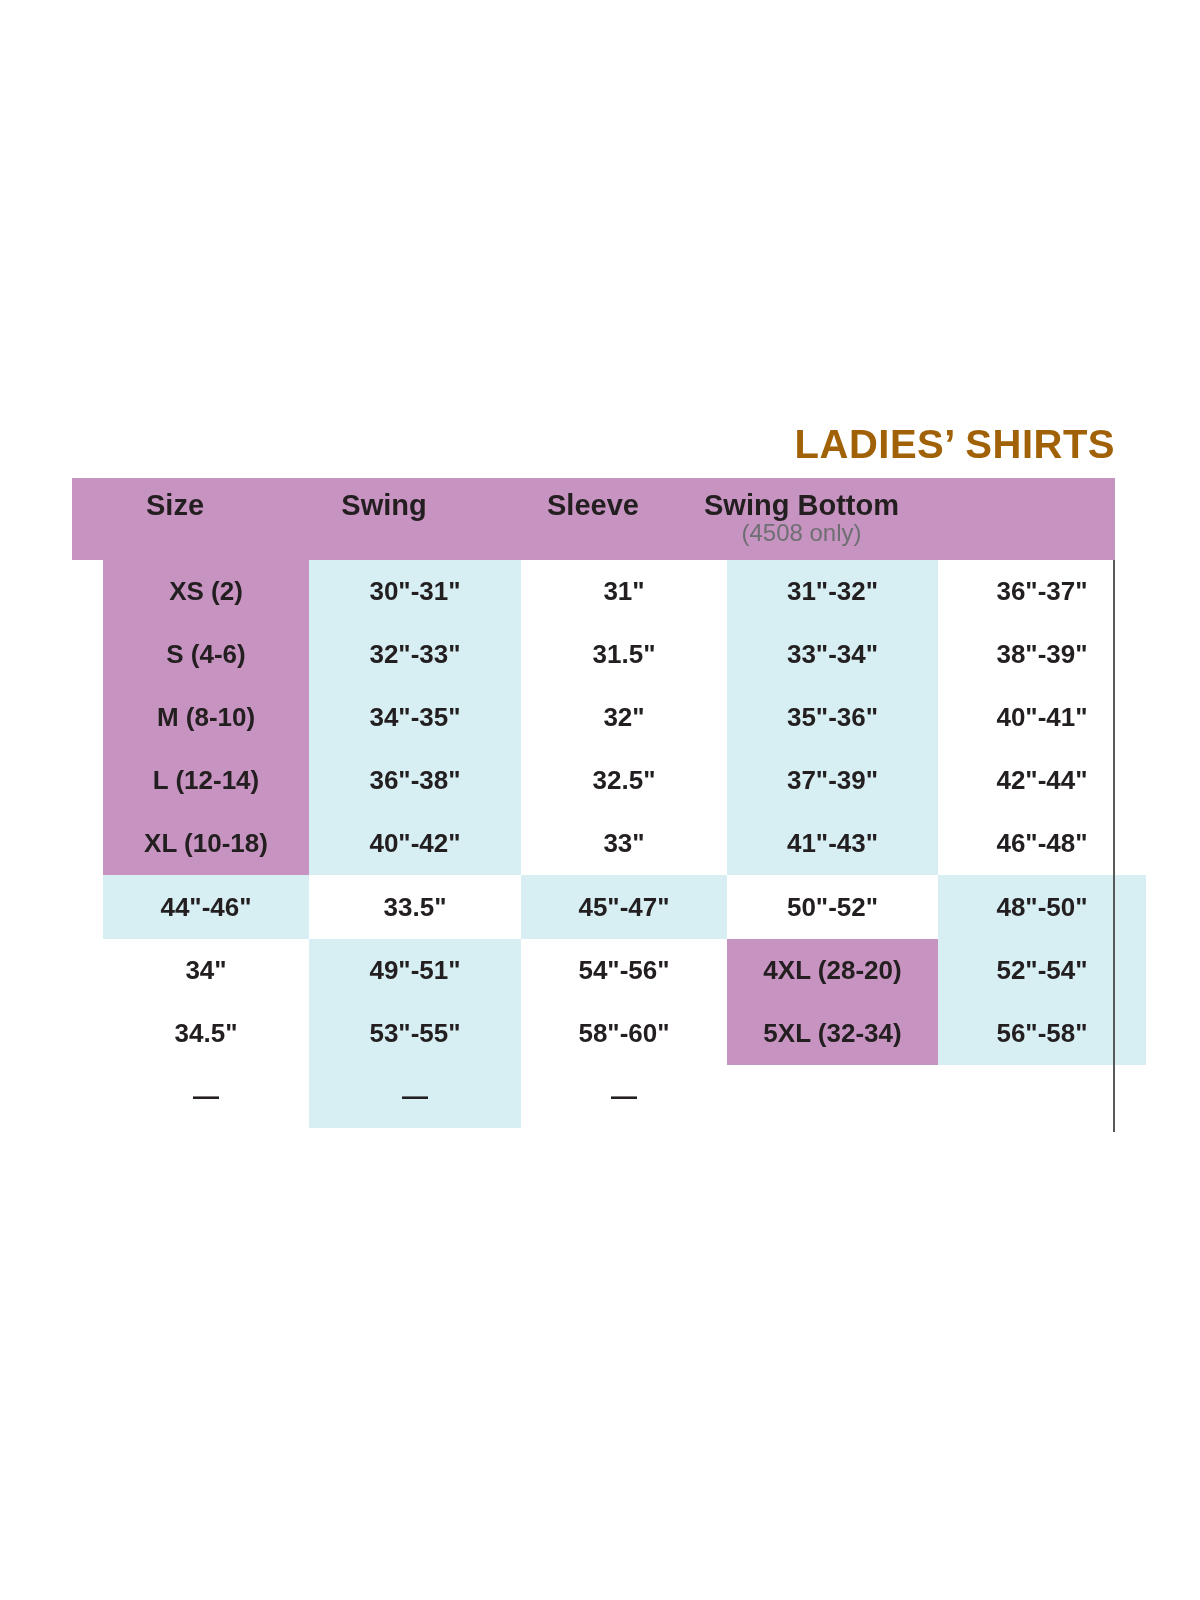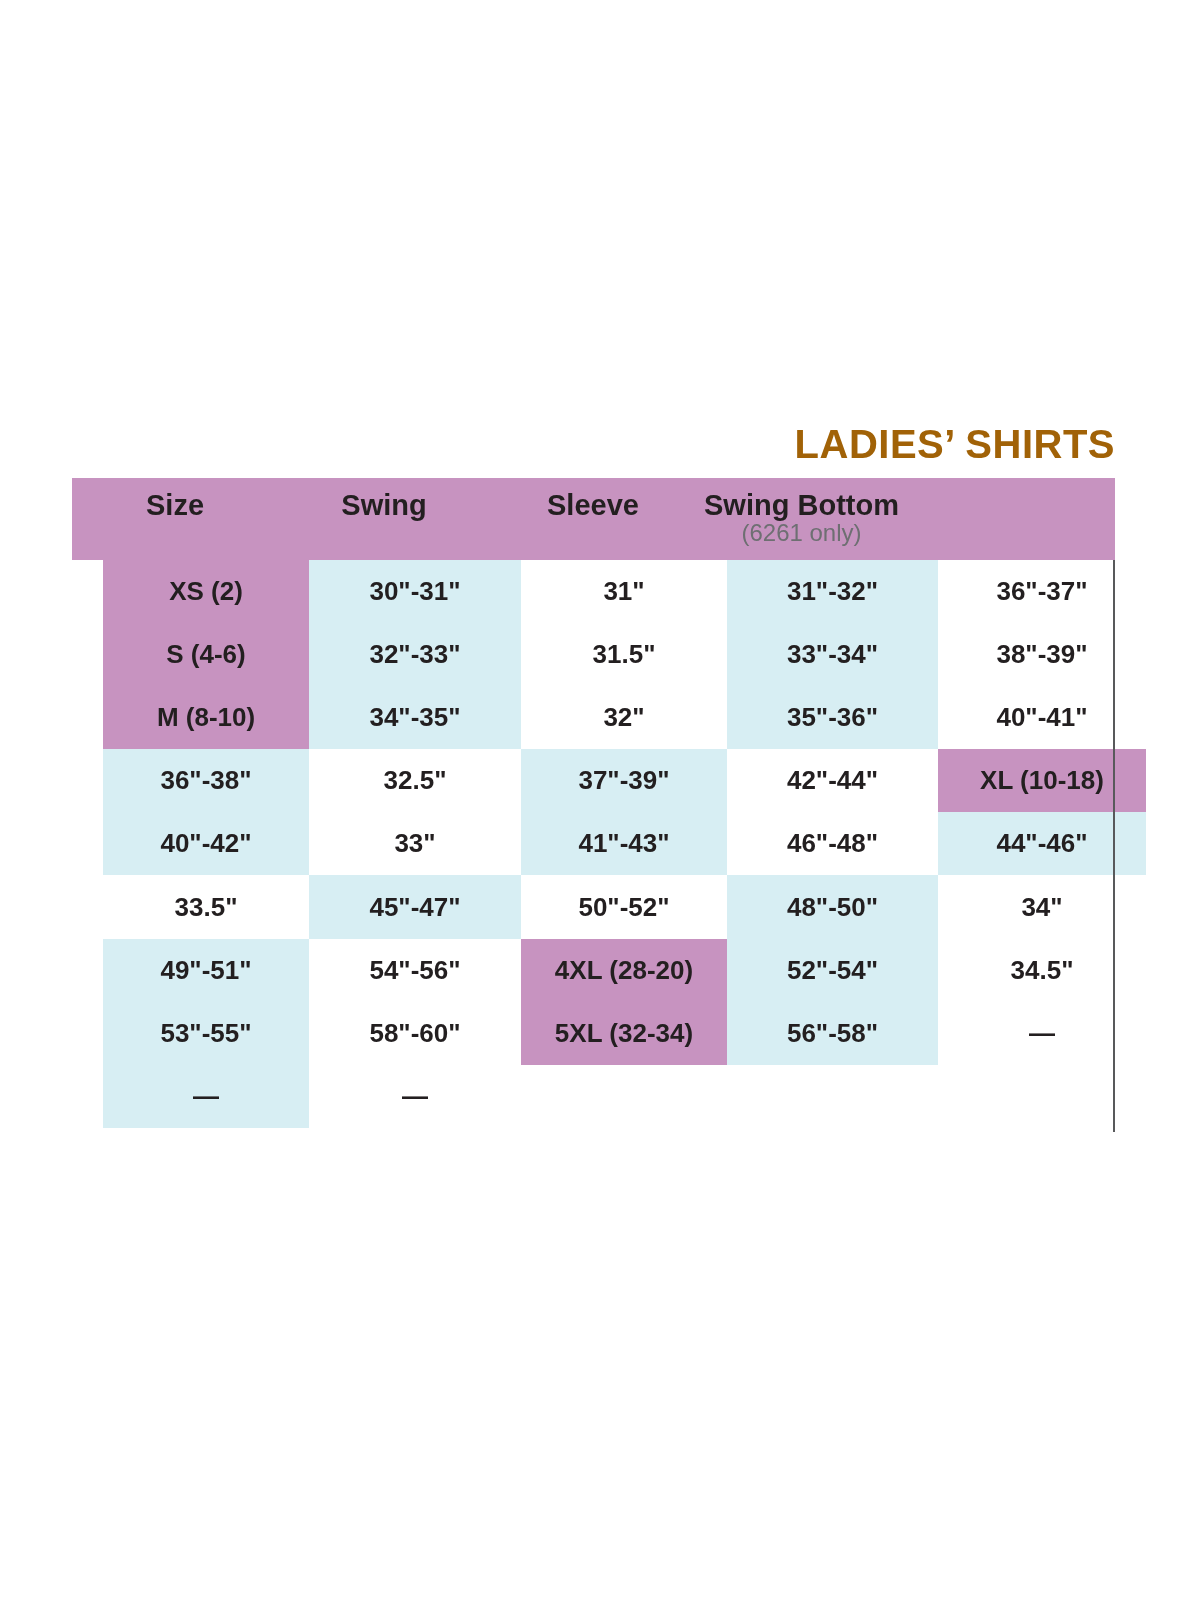--- a/index.html
+++ b/index.html
@@ -103,21 +103,21 @@
       <span class="h-label">Size</span>
     </div>
     <div class="h-cell">
       <span class="h-label">Swing</span>
     </div>
     <div class="h-cell">
       <span class="h-label">Sleeve</span>
     </div>
     <div class="h-cell">
       <span class="h-label">Swing Bottom</span>
-      <span class="h-sub">(6261 only)</span>
+      <span class="h-sub">(4508 only)</span>
     </div>
   </div>
 
   <div class="tbody">
 
     <div class="cell c-size">XS (2)</div>
     <div class="cell c-bust">30"-31"</div>
     <div class="cell c-sleeve">31"</div>
     <div class="cell c-bottom">31"-32"</div>
     <div class="cell c-swing">36"-37"</div>
@@ -127,20 +127,21 @@
     <div class="cell c-sleeve">31.5"</div>
     <div class="cell c-bottom">33"-34"</div>
     <div class="cell c-swing">38"-39"</div>
 
     <div class="cell c-size">M (8-10)</div>
     <div class="cell c-bust">34"-35"</div>
     <div class="cell c-sleeve">32"</div>
     <div class="cell c-bottom">35"-36"</div>
     <div class="cell c-swing">40"-41"</div>
 
+    <div class="cell c-size">L (12-14)</div>
     <div class="cell c-bust">36"-38"</div>
     <div class="cell c-sleeve">32.5"</div>
     <div class="cell c-bottom">37"-39"</div>
     <div class="cell c-swing">42"-44"</div>
 
     <div class="cell c-size">XL (10-18)</div>
     <div class="cell c-bust">40"-42"</div>
     <div class="cell c-sleeve">33"</div>
     <div class="cell c-bottom">41"-43"</div>
     <div class="cell c-swing">46"-48"</div>

